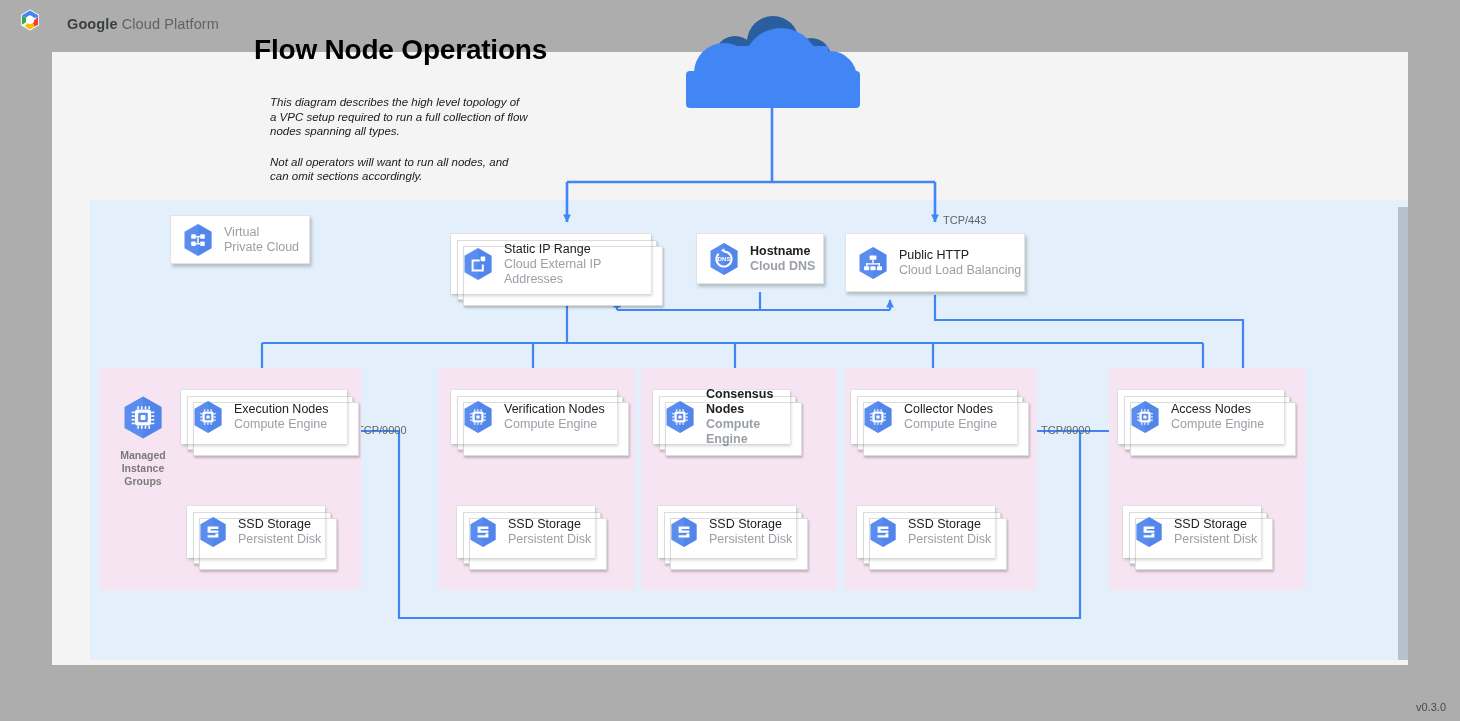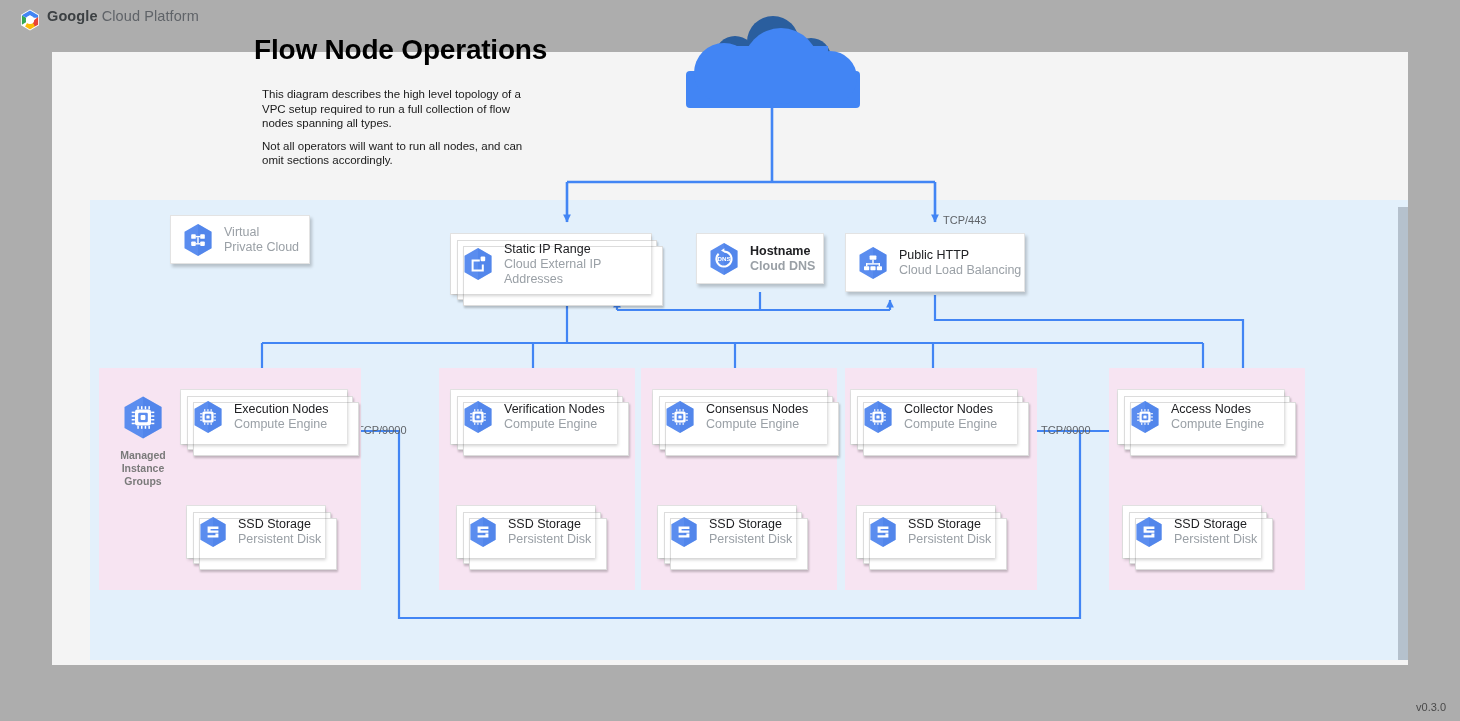--- a/index.html
+++ b/index.html
@@ -7,32 +7,32 @@
   body{
     width:1460px;height:721px;
     background:#adadad;
     font-family:"Liberation Sans", sans-serif;
     overflow:hidden;
     position:relative;
   }
   .stage{position:absolute;left:0;top:0;width:1460px;height:721px;}
 
   
-  .gcp-brand{position:absolute;left:18px;top:8px;display:flex;align-items:flex-start;gap:5px;}
+  .gcp-brand{position:absolute;left:18px;top:8px;display:flex;align-items:flex-end;gap:25px;}
   .gcp-logo{width:24px;height:24px;display:block;}
   .gcp-name{font-size:14.5px;color:#5f6368;letter-spacing:.1px;white-space:nowrap;}
   .gcp-name b{color:#3c4043;font-weight:bold;}
 
   
   .canvas{position:absolute;left:52px;top:52px;width:1356px;height:613px;background:#f4f4f4;}
 
   
   .diagram-title{position:absolute;left:254px;top:34px;font-size:28px;font-weight:bold;color:#000;letter-spacing:-.2px;}
   .diagram-desc{position:absolute;left:254px;top:79px;width:290px;font-size:11.5px;line-height:14.6px;color:#1a1a1a;}
-  .diagram-desc p{margin:8px;}
+  .diagram-desc p{margin:16px;font-style:italic;}
 
   
   .vpc-region{position:absolute;left:90px;top:200px;width:1318px;height:460px;background:#e3f0fb;}
   .vpc-region-shadow{position:absolute;left:1398px;top:207px;width:10px;height:453px;background:#a6b2bd;opacity:.75;}
 
   
   .cloud-wrap{position:absolute;left:678px;top:16px;width:190px;height:100px;}
 
   
   .edges{position:absolute;left:0;top:0;width:1460px;height:721px;pointer-events:none;}
@@ -327,21 +327,21 @@
           <rect x="20.6" y="16.4" width="2.3" height="1.1"></rect>
           <rect x="20.6" y="19.6" width="2.3" height="1.1"></rect>
       </g>
     </svg>
     <div class="card-text">
       <span class="card-title">Verification Nodes</span>
       <span class="card-sub">Compute Engine</span>
     </div>
   </div>
 
-  <div class="card stacked" style="left:652px;top:389px;width:176px;height:56px;">
+  <div class="card stacked" style="left:652px;top:389px;width:139px;height:56px;font-weight:bold;">
     <div class="card-inner-shadow"></div>
     <svg class="icon-hex" width="30" height="34" viewBox="0 0 30 34">
       <path d="M15 1 L28.5 8.8 L28.5 25.2 L15 33 L1.5 25.2 L1.5 8.8 Z" fill="#5b8def"></path>
       <path d="M15 1 L28.5 8.8 L28.5 25.2 L15 33 Z" fill="#4a7fe8" opacity=".5"></path>
       <rect x="9.4" y="11.4" width="11.2" height="11.2" rx="1.6" fill="#ffffff"></rect>
       <rect x="11.7" y="13.7" width="6.6" height="6.6" rx="1" fill="#5b8def"></rect>
       <rect x="13.4" y="15.4" width="3.2" height="3.2" rx=".6" fill="#ffffff"></rect>
       <g fill="#ffffff">
         <rect x="11.2" y="9.1" width="1.1" height="2.3"></rect>
           <rect x="14.4" y="9.1" width="1.1" height="2.3"></rect>

